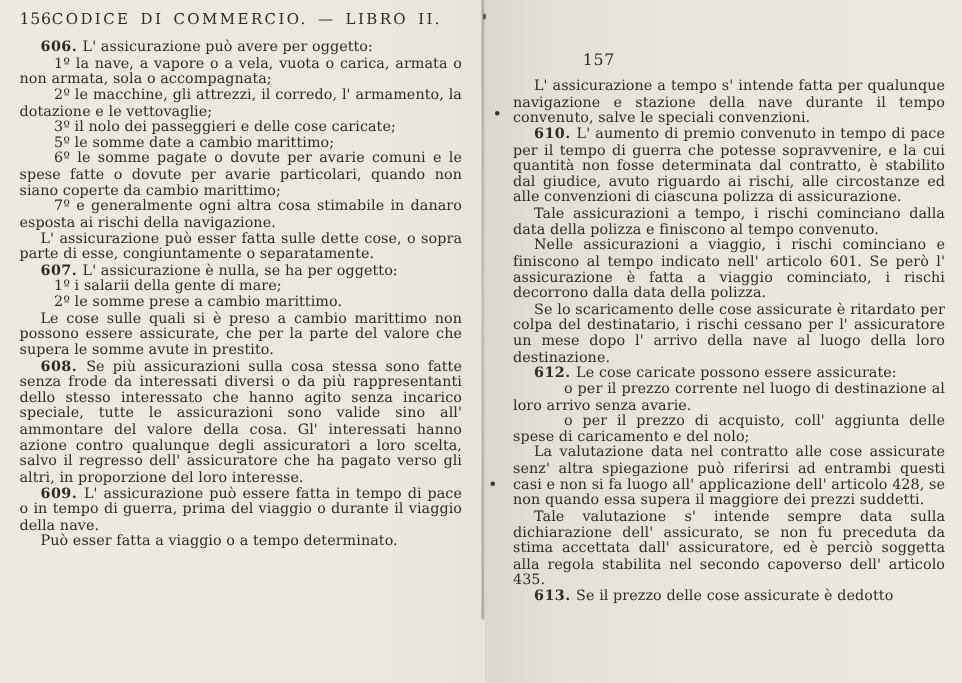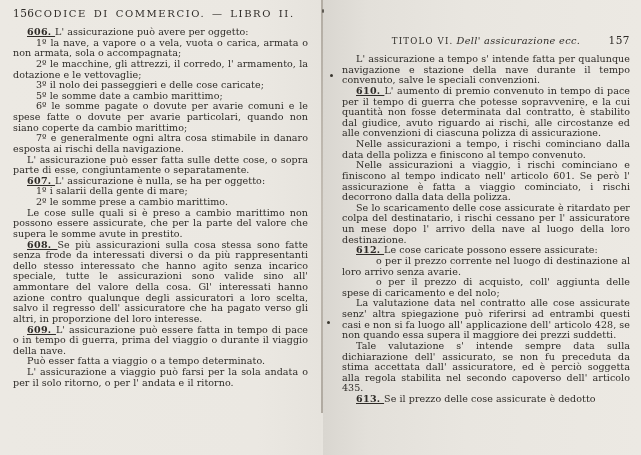--- a/index.html
+++ b/index.html
@@ -79,21 +79,20 @@
     text-align: justify;
     letter-spacing: 0.05px;
   }
   .para {
     margin: 0;
     text-indent: 14px;
   }
   .para .artnum {
     font-weight: bold;
     letter-spacing: 0.3px;
-    text-decoration: underline;
   }
   .style-item { text-indent: 23px; }
   .style-deep-item { text-indent: 34px; }
   .speck {
     position: absolute;
     background: #3a362f;
     border-radius: 50%;
   }
   .speck-1 { left: 330px; top: 74px; width: 3px; height: 3px; }
   .speck-2 { left: 327px; top: 321px; width: 3px; height: 3px; }
@@ -119,39 +118,34 @@
         <p class="para style-item">6º le somme pagate o dovute per avarie comuni e le spese fatte o dovute per avarie particolari, quando non siano coperte da cambio marittimo;</p>
         <p class="para style-item">7º e generalmente ogni altra cosa stimabile in danaro esposta ai rischi della navigazione.</p>
         <p class="para style-plain">L' assicurazione può esser fatta sulle dette cose, o sopra parte di esse, congiuntamente o separatamente.</p>
         <p class="para style-article"><b class="artnum">607. </b>L' assicurazione è nulla, se ha per oggetto:</p>
         <p class="para style-item">1º i salarii della gente di mare;</p>
         <p class="para style-item">2º le somme prese a cambio marittimo.</p>
         <p class="para style-plain">Le cose sulle quali si è preso a cambio marittimo non possono essere assicurate, che per la parte del valore che supera le somme avute in prestito.</p>
         <p class="para style-article"><b class="artnum">608. </b>Se più assicurazioni sulla cosa stessa sono fatte senza frode da interessati diversi o da più rappresentanti dello stesso interessato che hanno agito senza incarico speciale, tutte le assicurazioni sono valide sino all' ammontare del valore della cosa. Gl' interessati hanno azione contro qualunque degli assicuratori a loro scelta, salvo il regresso dell' assicuratore che ha pagato verso gli altri, in proporzione del loro interesse.</p>
         <p class="para style-article"><b class="artnum">609. </b>L' assicurazione può essere fatta in tempo di pace o in tempo di guerra, prima del viaggio o durante il viaggio della nave.</p>
         <p class="para style-plain">Può esser fatta a viaggio o a tempo determinato.</p>
-        <p class="para style-plain">L' assicurazione a viaggio può farsi per la sola andata o per il solo ritorno, o per l' andata e il ritorno.</p>
       </div>
   </div>
 
   <div class="gutter"></div>
 
   <div class="page page-right">
     <div class="running-head">
       <span class="spacer"></span>
-      <span class="head-title">
-        <span class="sc">TITOLO VI.</span>
-        <span class="it">Dell' assicurazione ecc.</span>
-      </span>
       <span class="pagenum pagenum-right">157</span>
     </div>
     <div class="page-body" id="right-body">
         <p class="para style-plain">L' assicurazione a tempo s' intende fatta per qualunque navigazione e stazione della nave durante il tempo convenuto, salve le speciali convenzioni.</p>
         <p class="para style-article"><b class="artnum">610. </b>L' aumento di premio convenuto in tempo di pace per il tempo di guerra che potesse sopravvenire, e la cui quantità non fosse determinata dal contratto, è stabilito dal giudice, avuto riguardo ai rischi, alle circostanze ed alle convenzioni di ciascuna polizza di assicurazione.</p>
-        <p class="para style-plain">Nelle assicurazioni a tempo, i rischi cominciano dalla data della polizza e finiscono al tempo convenuto.</p>
+        <p class="para style-plain">Tale assicurazioni a tempo, i rischi cominciano dalla data della polizza e finiscono al tempo convenuto.</p>
         <p class="para style-plain">Nelle assicurazioni a viaggio, i rischi cominciano e finiscono al tempo indicato nell' articolo 601. Se però l' assicurazione è fatta a viaggio cominciato, i rischi decorrono dalla data della polizza.</p>
         <p class="para style-plain">Se lo scaricamento delle cose assicurate è ritardato per colpa del destinatario, i rischi cessano per l' assicuratore un mese dopo l' arrivo della nave al luogo della loro destinazione.</p>
         <p class="para style-article"><b class="artnum">612. </b>Le cose caricate possono essere assicurate:</p>
         <p class="para style-deep-item">o per il prezzo corrente nel luogo di destinazione al loro arrivo senza avarie.</p>
         <p class="para style-deep-item">o per il prezzo di acquisto, coll' aggiunta delle spese di caricamento e del nolo;</p>
         <p class="para style-plain">La valutazione data nel contratto alle cose assicurate senz' altra spiegazione può riferirsi ad entrambi questi casi e non si fa luogo all' applicazione dell' articolo 428, se non quando essa supera il maggiore dei prezzi suddetti.</p>
         <p class="para style-plain">Tale valutazione s' intende sempre data sulla dichiarazione dell' assicurato, se non fu preceduta da stima accettata dall' assicuratore, ed è perciò soggetta alla regola stabilita nel secondo capoverso dell' articolo 435.</p>
         <p class="para style-article"><b class="artnum">613. </b>Se il prezzo delle cose assicurate è dedotto</p>
       </div>
   </div>

